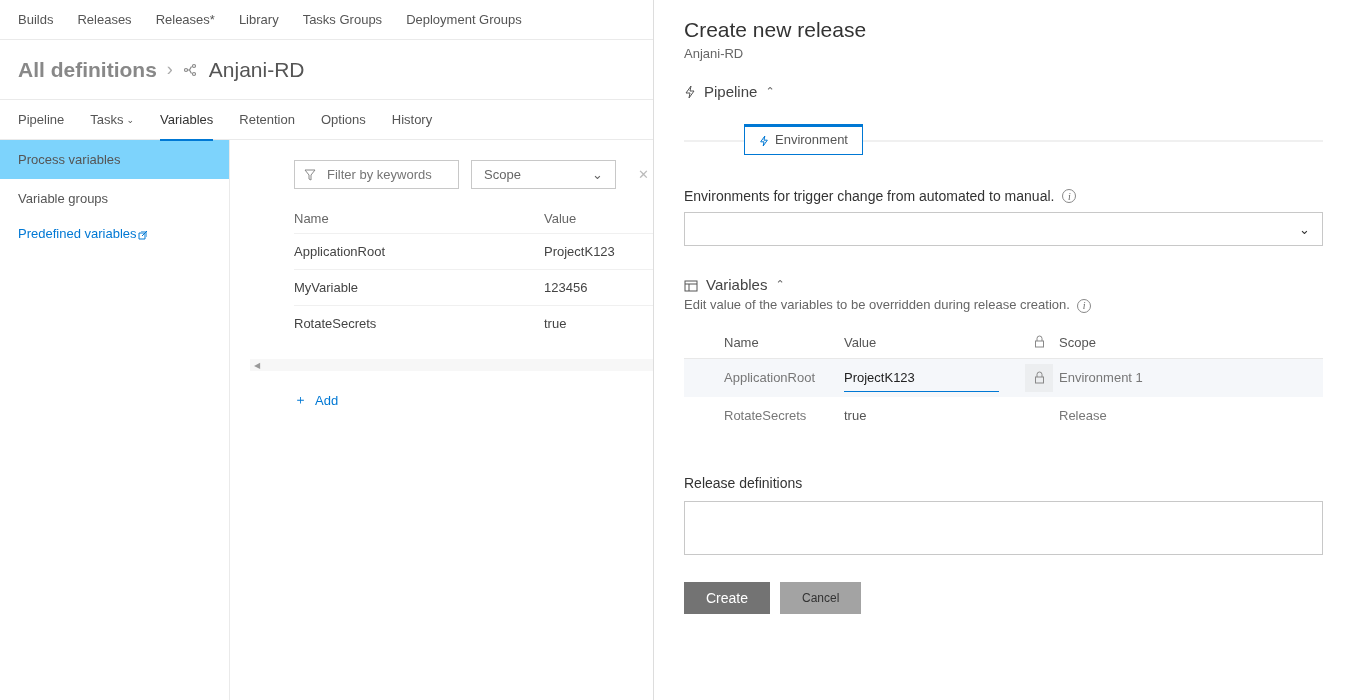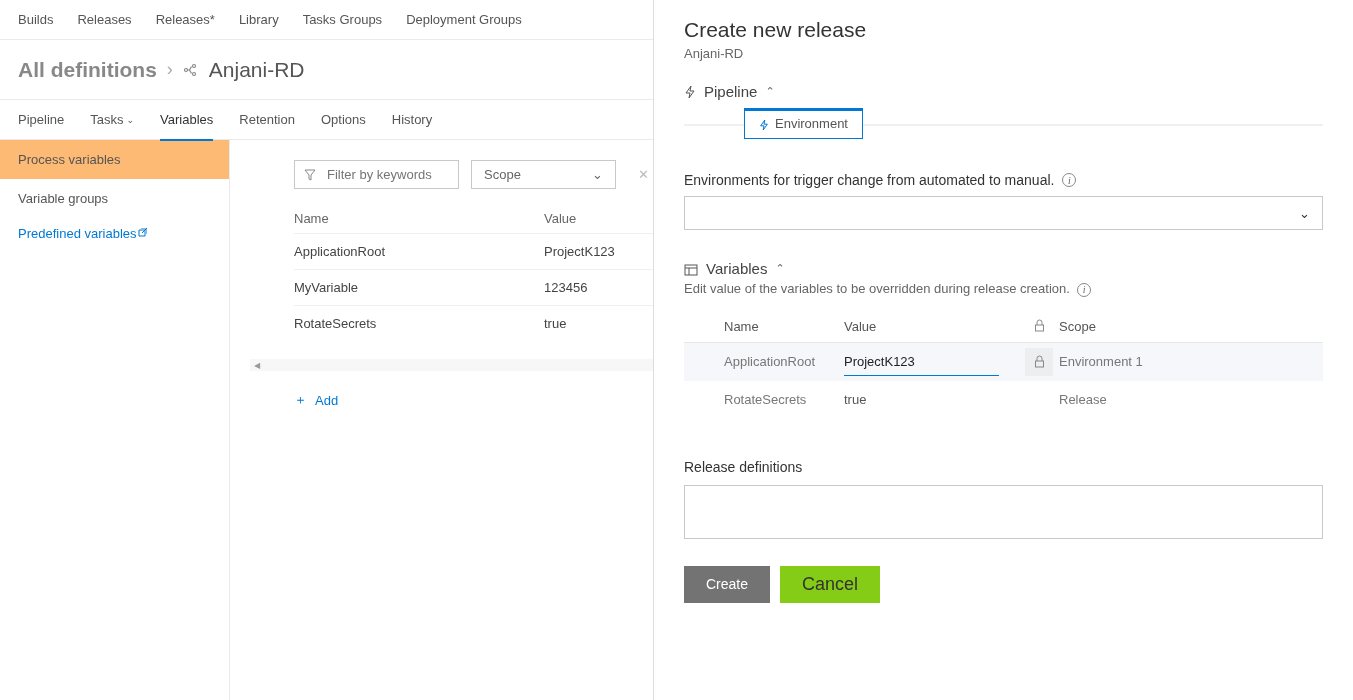--- a/index.html
+++ b/index.html
@@ -12,22 +12,22 @@
 .rd-icon{color:#888;font-size:14px}
 .breadcrumb-name{color:#555;font-size:21px;font-weight:300}
 .subnav{display:flex;padding:0 18px;height:40px;align-items:center;gap:26px;border-bottom:1px solid #eaeaea}
 .subnav-item{color:#555;font-size:13px;cursor:pointer;height:40px;display:flex;align-items:center;position:relative}
 .subnav-item.active{color:#333;font-weight:400}
 .subnav-item.active::after{content:"";position:absolute;bottom:-1px;left:0;right:0;height:2px;background:#0078d4}
 .chev{font-size:9px;margin-left:3px}
 .main-body{display:flex;height:560px}
 .left-side{width:230px;border-right:1px solid #eaeaea}
 .side-item{padding:12px 18px;color:#555;cursor:pointer}
-.side-item.selected{background:#fdba74}
-.side-link{color:#0078d4;padding:8px 18px;display:flex;align-items:flex-start;gap:0;cursor:pointer}
+.side-item.selected{background:#7dd3fc}
+.side-link{color:#0078d4;padding:8px 18px;display:flex;align-items:flex-end;gap:0;cursor:pointer}
 .ext-icon{font-size:11px}
 .center{flex:1;padding:10px 20px;position:relative}
 .filter-row{display:flex;align-items:center;gap:12px;padding:10px 0 10px 44px}
 .filter-input{border:1px solid #c8c8c8;padding:6px 10px 6px 32px;width:165px;color:#888;position:relative;background:none;font-size:13px}
 .filter-wrap{position:relative}
 .filter-icon{position:absolute;left:10px;top:7px;color:#888;font-size:12px}
 .scope-dd{border:1px solid #c8c8c8;padding:6px 12px;width:145px;display:flex;justify-content:space-between;align-items:center;color:#666;cursor:pointer}
 .clear-btn{margin-left:10px;color:#bbb;display:flex;align-items:center;gap:6px;cursor:pointer}
 .var-table{margin-left:44px;margin-top:6px}
 .var-head{display:flex;color:#666;font-size:13px;padding:6px 0;border-bottom:1px solid transparent}
@@ -36,21 +36,21 @@
 .var-row{display:flex;padding:10px 0;color:#444;border-top:1px solid #f0f0f0}
 .scroll-hint{background:#f7f7f7;height:12px;margin:18px 0;display:flex;align-items:center;padding-left:4px}
 .scroll-hint-tri{color:#999;font-size:8px}
 .add-link{margin-left:44px;margin-top:20px;color:#0078d4;display:flex;align-items:center;gap:8px;cursor:pointer}
 .panel{position:absolute;right:0;top:0;width:700px;height:700px;background:#fff;border-left:1px solid #ddd;padding:18px 30px;overflow:hidden}
 .panel-title{font-size:21px;font-weight:300;color:#333;margin-bottom:4px}
 .panel-sub{color:#666;font-size:13px;margin-bottom:22px}
 .sect-head{display:flex;align-items:center;gap:8px;color:#444;font-size:15px;margin-bottom:4px;cursor:pointer}
 .sect-desc{color:#666;font-size:13px;margin-bottom:14px}
 .chev-up{font-size:11px;color:#666}
-.pipe-line{position:relative;height:36px;margin:8px 0 28px 0}
+.pipe-line{position:relative;height:36px;margin:24px 0 28px 0}
 .pipe-track{position:absolute;left:0;top:16px;height:2px;width:100%;background:#f0f0f0}
 .pipe-node{position:absolute;left:60px;top:0;border:1px solid #0078d4;background:#fff;padding:7px 14px;color:#555;font-size:13px;display:flex;align-items:center;gap:6px;cursor:pointer}
 .pipe-node::before{content:"";position:absolute;top:-1px;left:-1px;right:-1px;height:3px;background:#0078d4}
 .bolt{color:#0078d4;font-size:12px}
 .env-label{color:#333;font-size:14px;margin-bottom:8px;display:flex;align-items:center;gap:8px}
 .info-ic{display:inline-flex;width:14px;height:14px;border:1px solid #888;border-radius:50%;align-items:center;justify-content:center;font-size:10px;font-style:italic;color:#666;font-family:serif}
 .env-select{border:1px solid #c8c8c8;width:100%;height:34px;display:flex;justify-content:flex-end;align-items:center;padding:0 12px;cursor:pointer;margin-bottom:30px}
 .v-table-head{display:flex;padding:8px 0;color:#555;font-size:13px;border-bottom:1px solid #e8e8e8}
 .vh-name{width:160px;padding-left:40px}
 .vh-val{width:175px}
@@ -63,21 +63,21 @@
 .vr-scope{flex:1;color:#777}
 .v-row.sel{background:#f5f7fa}
 .v-row.sel .vr-val{color:#222}
 .v-row.sel .vr-val-inner{border-bottom:1px solid #0078d4;padding:6px 0;width:155px}
 .v-row.sel .vr-lock-inner{background:#eceef0;width:28px;height:28px;display:flex;align-items:center;justify-content:center}
 .lock-ic{font-size:12px}
 .desc-label{margin-top:40px;font-size:14px;color:#333;margin-bottom:10px}
 .desc-box{border:1px solid #c8c8c8;width:100%;height:54px;resize:none;padding:6px;font-family:inherit}
 .btn-row{margin-top:24px;display:flex;gap:10px}
 .btn-primary{background:#737373;color:#fff;border:none;padding:8px 22px;font-size:14px;cursor:pointer}
-.btn-secondary{background:#84cc16;color:#333;border:none;padding:8px 22px;font-size:18px;cursor:pointer}
+.btn-secondary{background:#a3a3a3;color:#333;border:none;padding:8px 22px;font-size:12px;cursor:pointer}
 svg{display:inline-block;vertical-align:middle}
 </style>
 </head>
 <body>
 
 <div class="topnav">
   <div class="topnav-item">Builds</div>
   <div class="topnav-item">Releases</div>
   <div class="topnav-item">Releases*</div>
   <div class="topnav-item">Library</div>

